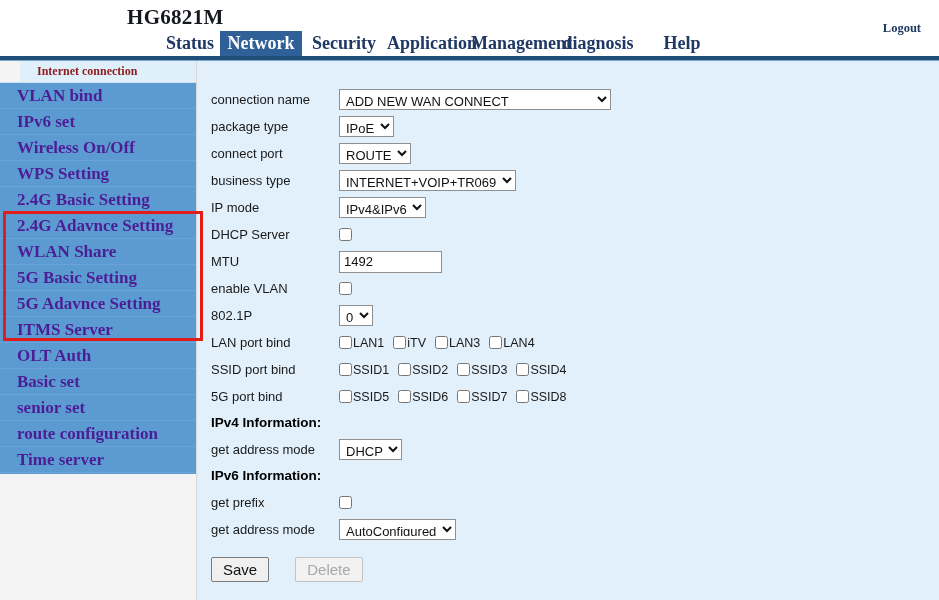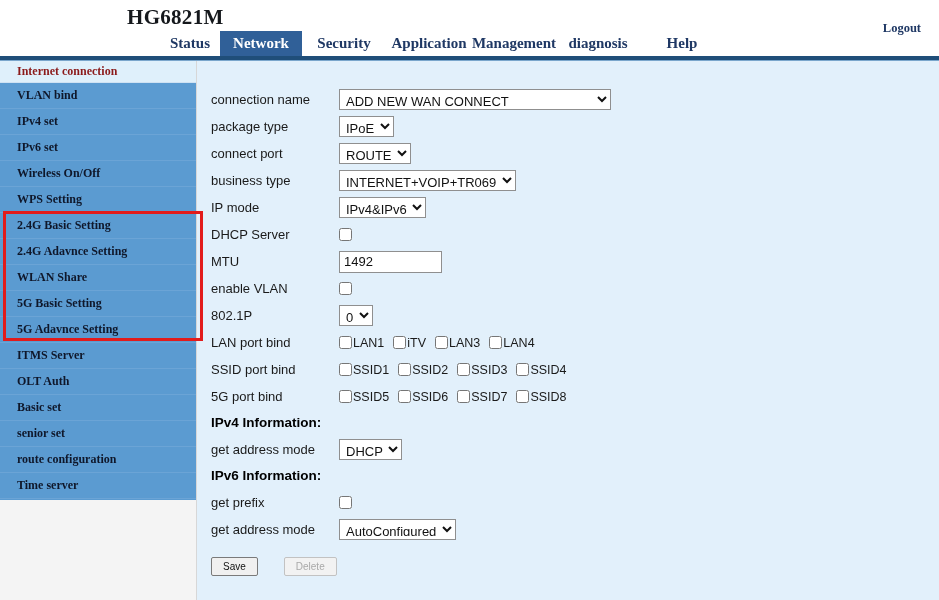--- a/index.html
+++ b/index.html
@@ -60,21 +60,21 @@
     width: 939px;
     height: 25px;
   }
   .nav-tab {
     position: absolute;
     top: 0;
     height: 25px;
     line-height: 25px;
     text-align: center;
     font-family: "Liberation Serif", serif;
-    font-size: 15px;
+    font-size: 18px;
     font-weight: bold;
     color: #1f3864;
     cursor: pointer;
     white-space: nowrap;
   }
   .nav-tab.active {
     background: #306098;
     color: #ffffff;
   }
 
@@ -118,33 +118,34 @@
   .sidebar-head {
     height: 21px;
     line-height: 21px;
     padding-left: 17px;
     background: #dff0fb;
     color: #8b1a1a;
     font-family: "Liberation Serif", serif;
     font-size: 12px;
     font-weight: bold;
     white-space: nowrap;
+    margin-left: 20px;
   }
   .sidebar-list {
     background: #5b9bd1;
     border-top: 1px solid #cfe2f3;
     padding-bottom: 1px;
   }
   .sidebar-item {
     height: 25px;
     line-height: 25px;
     padding-left: 17px;
-    color: #0f172a;
+    color: #4c1d95;
     font-family: "Liberation Serif", serif;
-    font-size: 12px;
+    font-size: 17px;
     font-weight: bold;
     white-space: nowrap;
     cursor: pointer;
     border-bottom: 1px solid #6ba4d6;
   }
 
   
   .annot-box {
     position: absolute;
     left: 3px;
@@ -247,21 +248,21 @@
     white-space: nowrap;
   }
 
   .btnrow {
     display: flex;
     align-items: center;
     margin-top: 14px;
   }
   button.btn {
     font-family: "Liberation Sans", sans-serif;
-    font-size: 10px;
+    font-size: 15px;
     background: #f0f0f0;
     border: 1px solid #7a7a7a;
     border-radius: 2px;
     padding: 3px 11px;
     color: #111111;
     cursor: pointer;
   }
   button.btn.disabled {
     color: #a9a9a9;
     border-color: #c2c2c2;
@@ -293,21 +294,20 @@
   </div>
 
   <div class="body-wrap">
 
     <div class="left-rail"></div>
 
     <div class="sidebar">
       <div class="sidebar-head">Internet connection</div>
       <div class="sidebar-list">
         <div class="sidebar-item">VLAN bind</div>
-        <div class="sidebar-item">IPv4 set</div>
         <div class="sidebar-item">IPv6 set</div>
         <div class="sidebar-item">Wireless On/Off</div>
         <div class="sidebar-item">WPS Setting</div>
         <div class="sidebar-item">2.4G Basic Setting</div>
         <div class="sidebar-item">2.4G Adavnce Setting</div>
         <div class="sidebar-item">WLAN Share</div>
         <div class="sidebar-item">5G Basic Setting</div>
         <div class="sidebar-item">5G Adavnce Setting</div>
         <div class="sidebar-item">ITMS Server</div>
         <div class="sidebar-item">OLT Auth</div>

